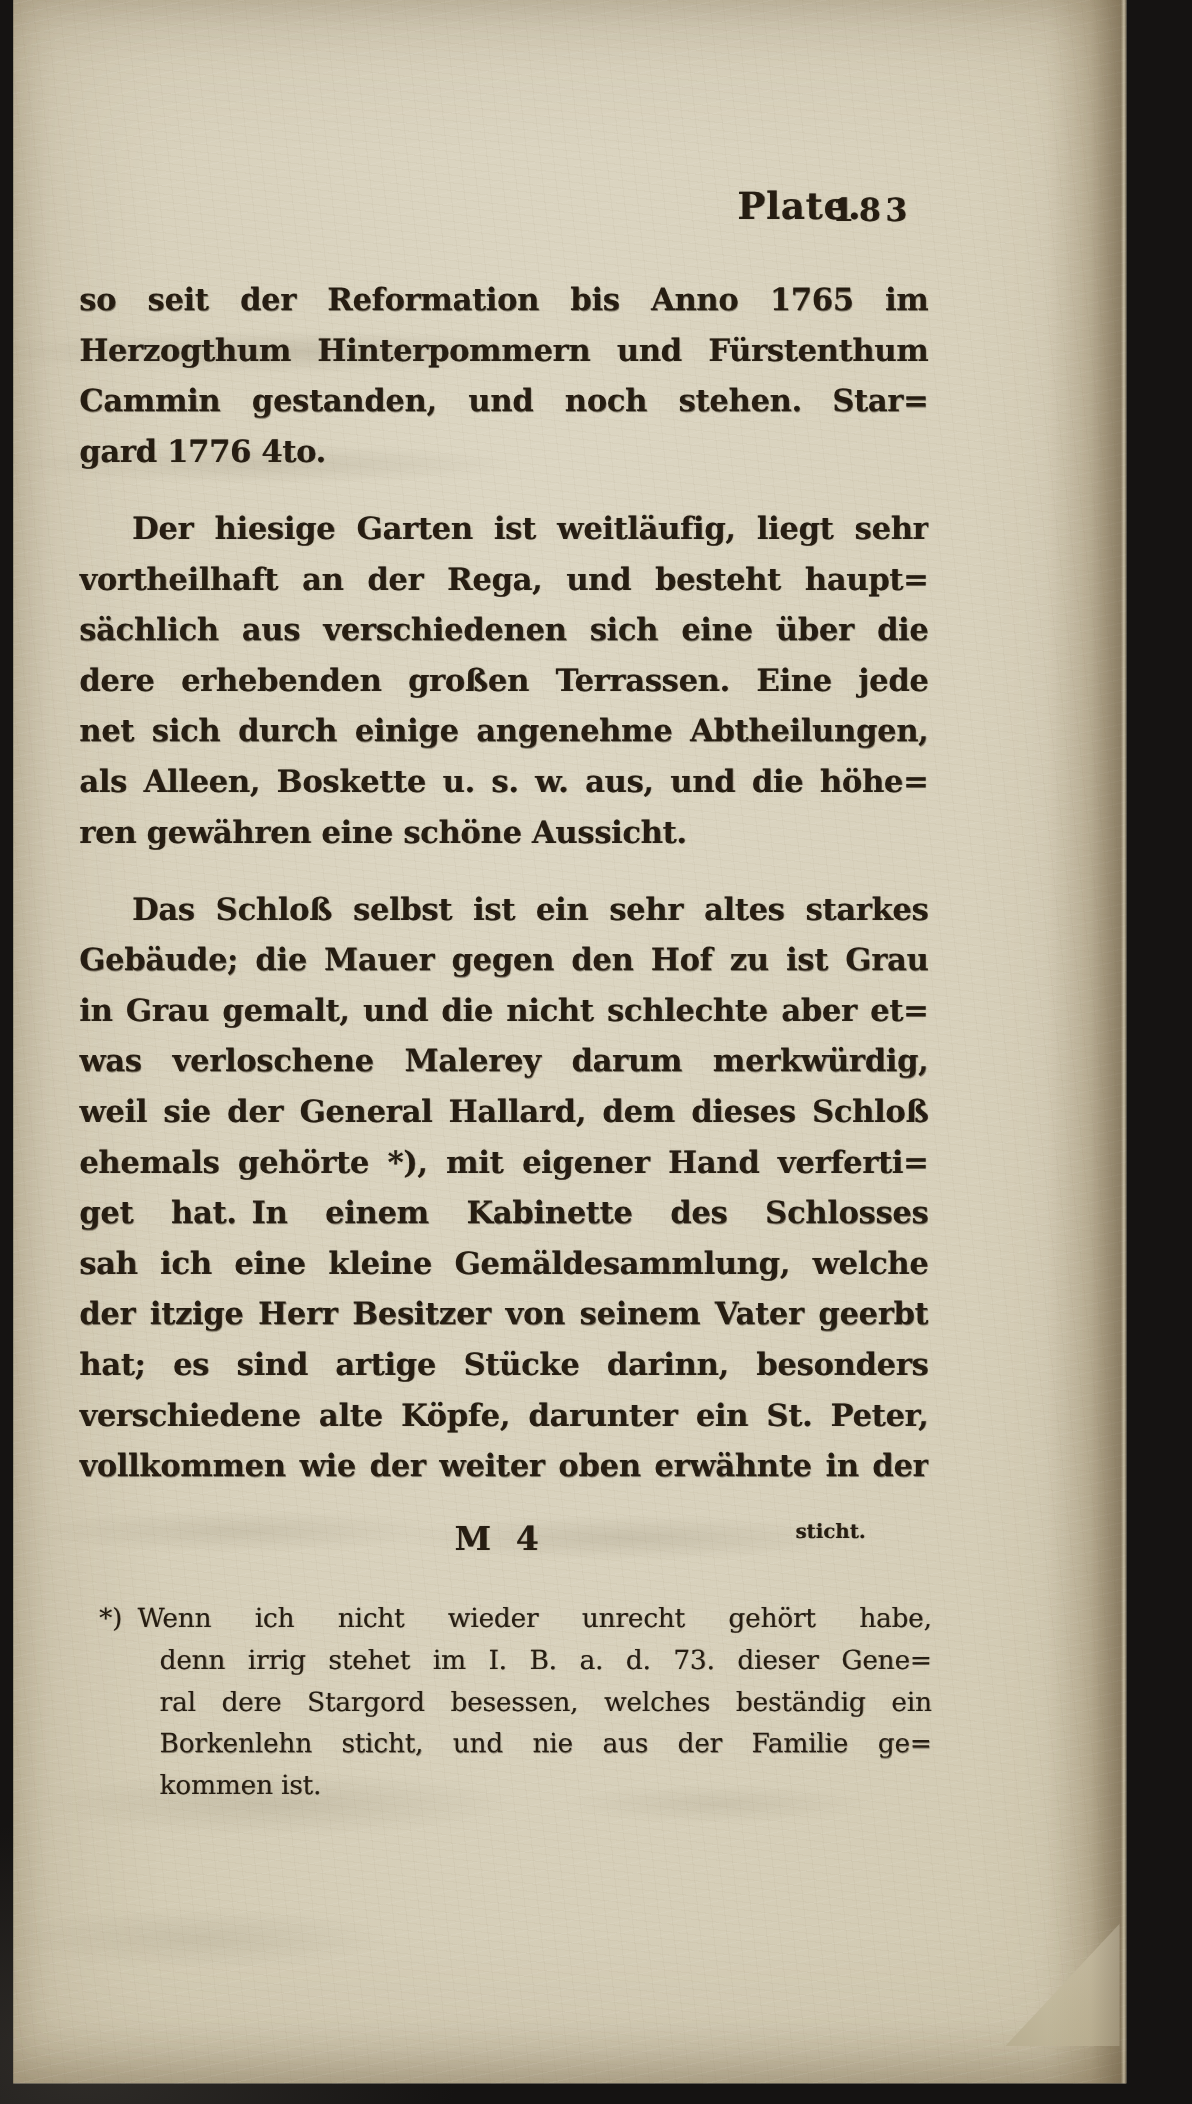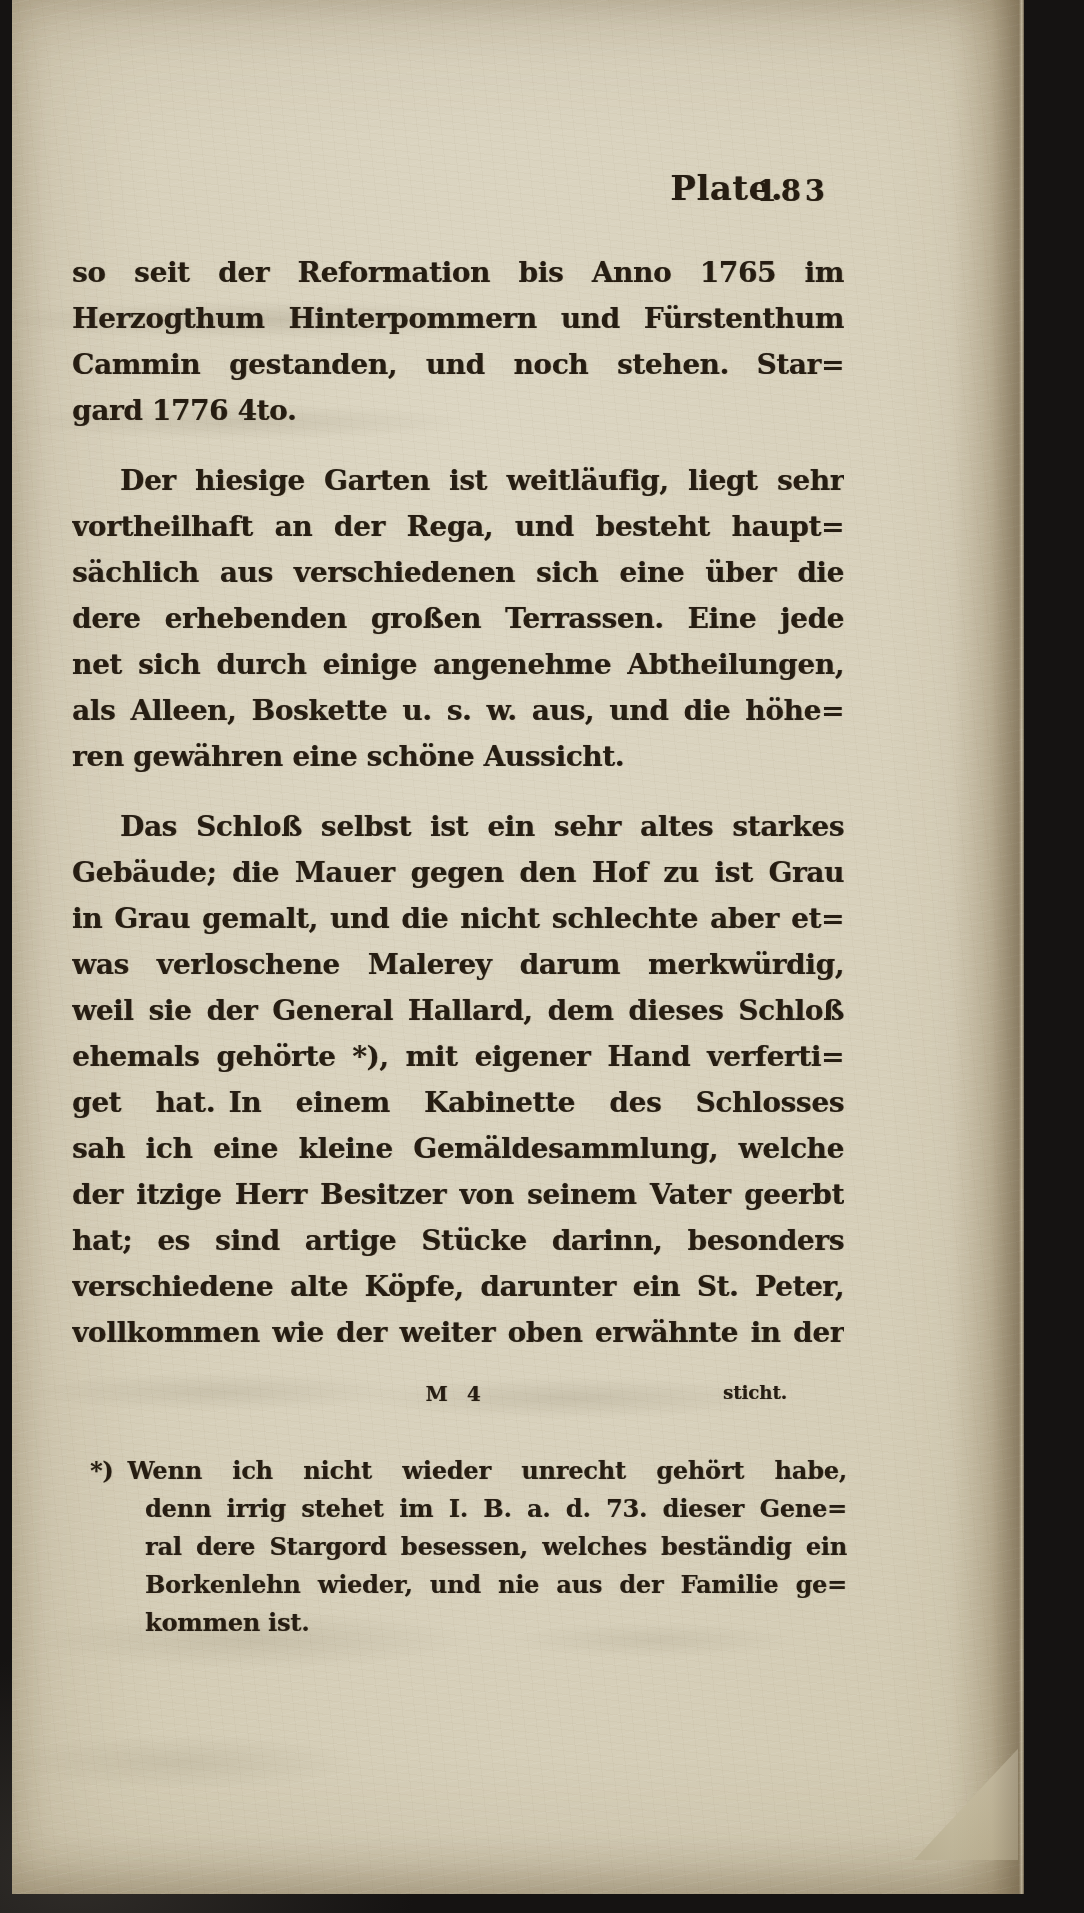--- a/index.html
+++ b/index.html
@@ -71,23 +71,23 @@
   .body-block{position:absolute;top:250px;left:60px;width:772px;font-weight:700;}
   .paragraph + .paragraph{margin-top:24px;}
   .tline{
     font-size:28px;line-height:46px;height:46px;overflow:hidden;
     letter-spacing:-.4px;
     text-align:justify;text-align-last:justify;
   }
   .tline.indent{text-indent:48px;}
   .tline.last{text-align-last:left;}
   .sigline{position:absolute;top:1382px;left:63px;width:772px;height:46px;font-weight:700;}
-  .sigmark{position:absolute;left:50%;transform:translateX(-58%);font-size:20px;letter-spacing:6px;}
+  .sigmark{position:absolute;left:50%;transform:translateX(-58%);font-size:30px;letter-spacing:6px;}
   .catchword{position:absolute;right:60px;font-size:18px;}
-  .footnote{position:absolute;top:1452px;left:78px;width:757px;font-weight:700;}
+  .footnote{position:absolute;top:1452px;left:78px;width:757px;font-weight:400;}
   .fline{
     font-size:24px;line-height:38px;height:38px;overflow:hidden;
     letter-spacing:-.2px;
     text-align:justify;text-align-last:justify;
   }
   .fline.cont{padding-left:55px;}
   .fline.last{text-align-last:left;}
   .fmark{padding-right:14px;}
 </style>
 </head>
@@ -137,18 +137,18 @@
 
   <div class="sigline ink">
     <span class="sigmark">M 4</span>
     <span class="catchword">sticht.</span>
   </div>
 
   <div class="footnote ink">
       <div class="fline"><span class="fmark">*)</span>Wenn ich nicht wieder unrecht gehört habe,</div>
       <div class="fline cont">denn irrig stehet im I. B. a. d. 73. dieser Gene=</div>
       <div class="fline cont">ral dere Stargord besessen, welches beständig ein</div>
-      <div class="fline cont">Borkenlehn wieder, und nie aus der Familie ge=</div>
+      <div class="fline cont">Borkenlehn sticht, und nie aus der Familie ge=</div>
       <div class="fline cont last">kommen ist.</div>
     </div>
 
   <div class="corner-fold"></div>
 </div>
 
 </body></html>

